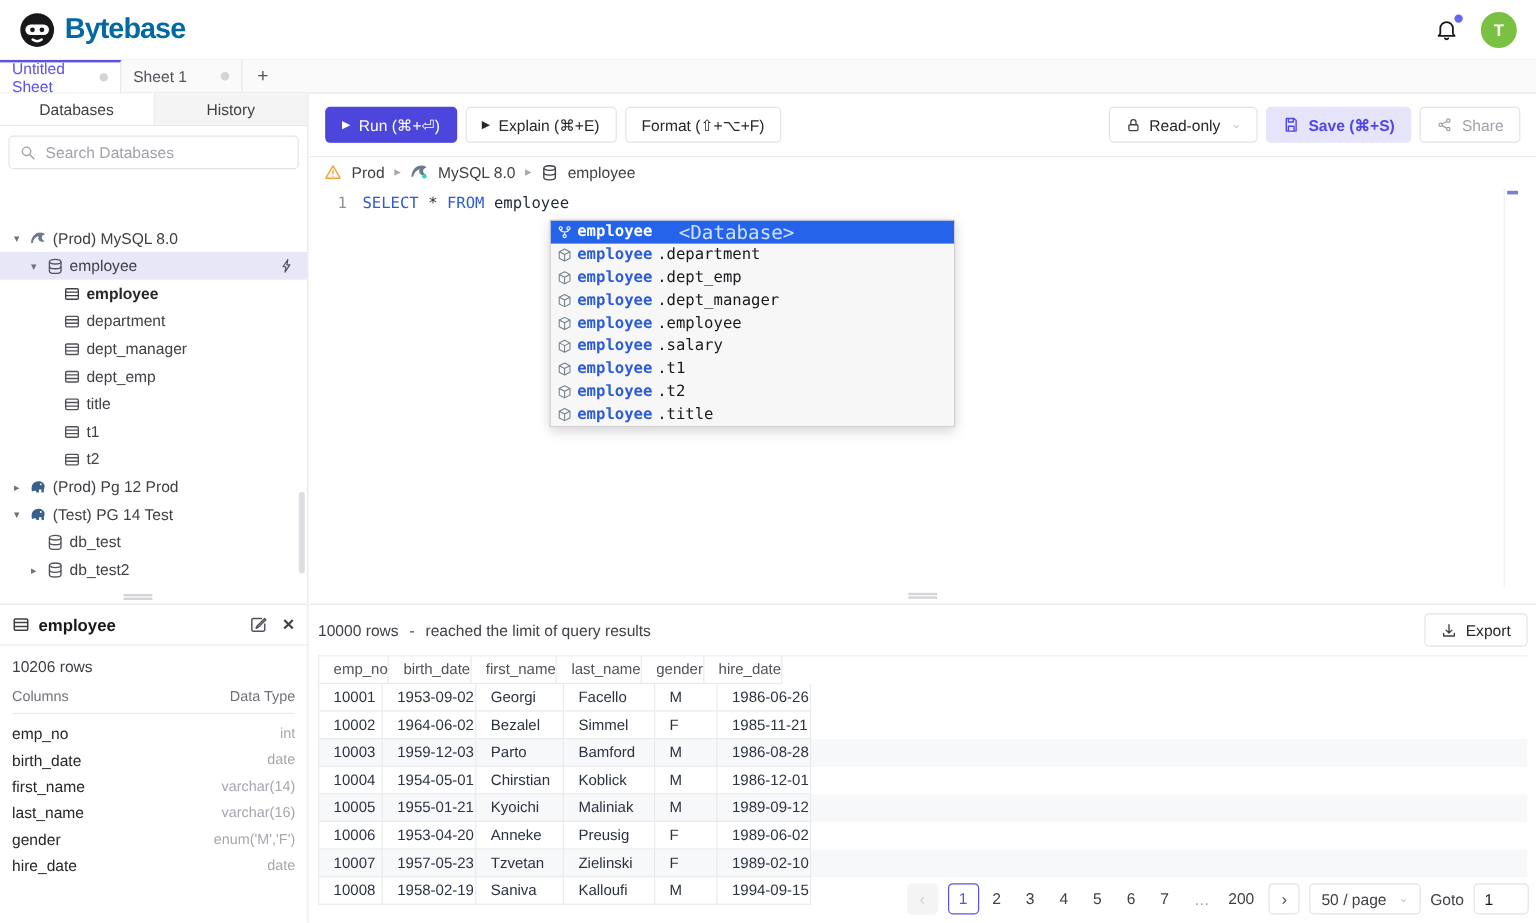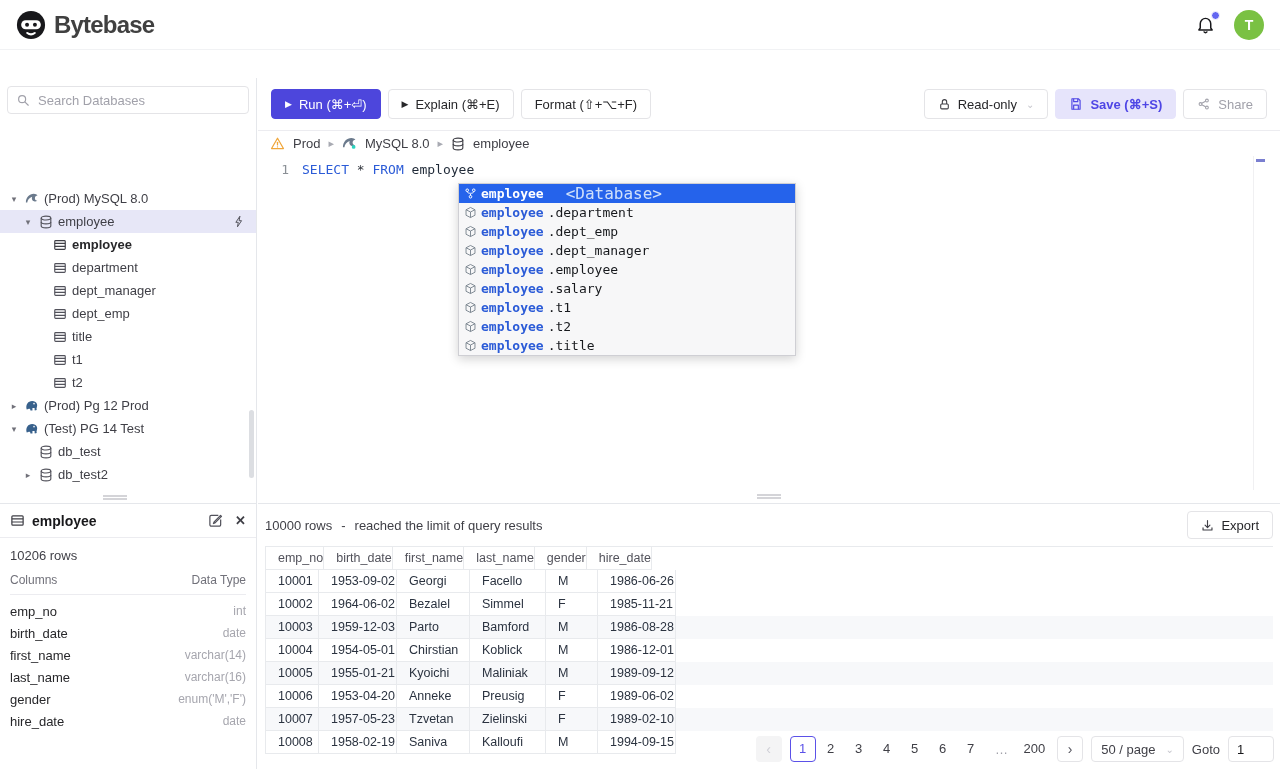--- a/index.html
+++ b/index.html
@@ -3,21 +3,21 @@
 <meta charset="utf-8">
 <style>
   html,body{margin:0;padding:0;background:#fff;}
   *{box-sizing:border-box;}
   #app{position:relative;width:1280px;height:769px;background:#fff;overflow:hidden;
        font-family:"Liberation Sans",sans-serif;color:#1f2937;font-size:13px;}
 
   
   .topbar{position:absolute;top:0;left:0;right:0;height:50px;display:flex;align-items:center;
           padding:0 16px;border-bottom:1px solid #f1f2f4;background:#fff;}
-  .brand{font-size:24px;font-weight:800;color:#404040;letter-spacing:-0.8px;margin-left:8px;}
+  .brand{font-size:24px;font-weight:800;color:#0369a1;letter-spacing:-0.8px;margin-left:8px;}
   .top-nav{display:flex;align-items:center;gap:10px;margin-left:26px;}
   .nav-item{font-size:15px;font-weight:600;color:#27272a;padding:7px 14px;border-radius:7px;cursor:pointer;}
   .nav-item.active{background:#f1f1f3;}
   .top-spacer{flex:1;}
   .bell-wrap{position:relative;margin-right:18px;cursor:pointer;}
   .bell-badge{position:absolute;top:-3px;right:-4px;width:9px;height:9px;border-radius:50%;
               background:#6366f1;border:1.5px solid #fff;}
   .avatar{width:30px;height:30px;border-radius:50%;background:#7ac143;color:#fff;display:flex;
           align-items:center;justify-content:center;font-size:14px;font-weight:700;cursor:pointer;}
 
@@ -172,22 +172,37 @@
         <svg width="21" height="21" viewBox="0 0 24 24" fill="none" stroke="#18181b" stroke-width="1.7" stroke-linejoin="round" stroke-linecap="round">
           <path d="M18 16v-5a6 6 0 1 0-12 0v5l-1.6 2.2h15.2z"></path>
           <path d="M10.4 20.5a1.9 1.9 0 0 0 3.2 0"></path>
         </svg>
       </span>
       <span class="bell-badge"></span>
     </div>
     <div class="avatar">T</div>
   </div>
 
+  <div class="tabstrip">
+    <div class="sheet-tab active">
+      <span>Untitled Sheet</span>
+      <span class="tab-dot"></span>
+    </div>
+    <div class="sheet-tab">
+      <span>Sheet 1</span>
+      <span class="tab-dot"></span>
+    </div>
+    <div class="add-tab">+</div>
+  </div>
 
   <div class="sidebar">
+    <div class="side-tabs">
+      <div class="side-tab active">Databases</div>
+      <div class="side-tab">History</div>
+    </div>
 
     <div class="search-box">
       <span>
         <svg width="14" height="14" viewBox="0 0 24 24" fill="none" stroke="#a1a1aa" stroke-width="2" stroke-linecap="round">
           <circle cx="10.5" cy="10.5" r="6"></circle>
             <path d="M15.5 15.5 21 21"></path>
         </svg>
       </span>
       <input placeholder="Search Databases" style="">
     </div>

